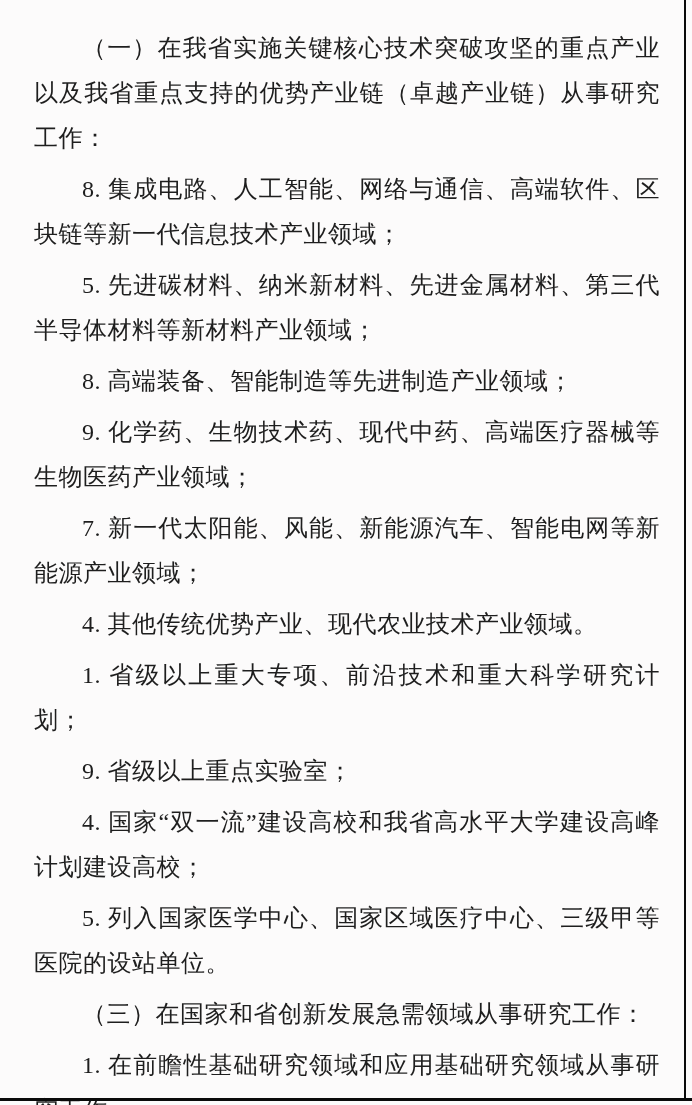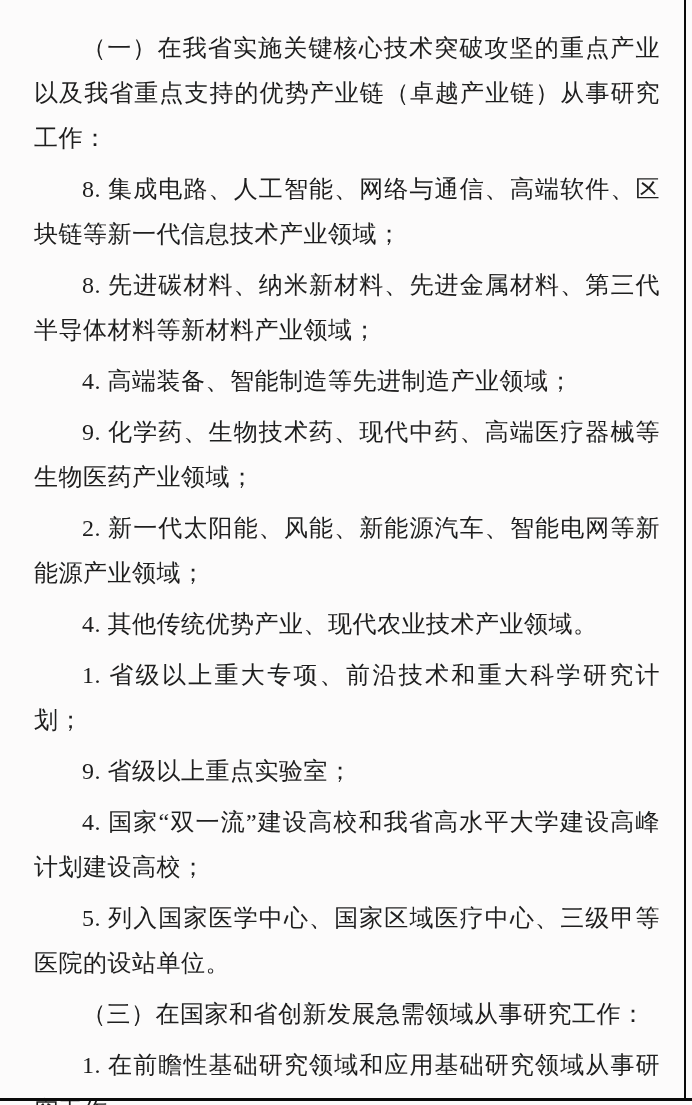--- a/index.html
+++ b/index.html
@@ -47,24 +47,24 @@
     background: #0a0a0a;
   }
 </style>
 </head>
 <body>
 
 <div class="page">
   <div class="content">
     <p>（一）在我省实施关键核心技术突破攻坚的重点产业以及我省重点支持的优势产业链（卓越产业链）从事研究工作：</p>
     <p>8. 集成电路、人工智能、网络与通信、高端软件、区块链等新一代信息技术产业领域；</p>
-    <p>8. 先进碳材料、纳米新材料、先进金属材料、第三代半导体材料等新材料产业领域；</p>
-    <p>4. 高端装备、智能制造等先进制造产业领域；</p>
+    <p>5. 先进碳材料、纳米新材料、先进金属材料、第三代半导体材料等新材料产业领域；</p>
+    <p>8. 高端装备、智能制造等先进制造产业领域；</p>
     <p>9. 化学药、生物技术药、现代中药、高端医疗器械等生物医药产业领域；</p>
-    <p>2. 新一代太阳能、风能、新能源汽车、智能电网等新能源产业领域；</p>
+    <p>7. 新一代太阳能、风能、新能源汽车、智能电网等新能源产业领域；</p>
     <p>4. 其他传统优势产业、现代农业技术产业领域。</p>
     <p>1. 省级以上重大专项、前沿技术和重大科学研究计划；</p>
     <p>9. 省级以上重点实验室；</p>
     <p>4. 国家“双一流”建设高校和我省高水平大学建设高峰计划建设高校；</p>
     <p>5. 列入国家医学中心、国家区域医疗中心、三级甲等医院的设站单位。</p>
     <p>（三）在国家和省创新发展急需领域从事研究工作：</p>
     <p>1. 在前瞻性基础研究领域和应用基础研究领域从事研究工作；</p>
   </div>
   <div class="border-line-right"></div>
   <div class="border-line-bottom"></div>

